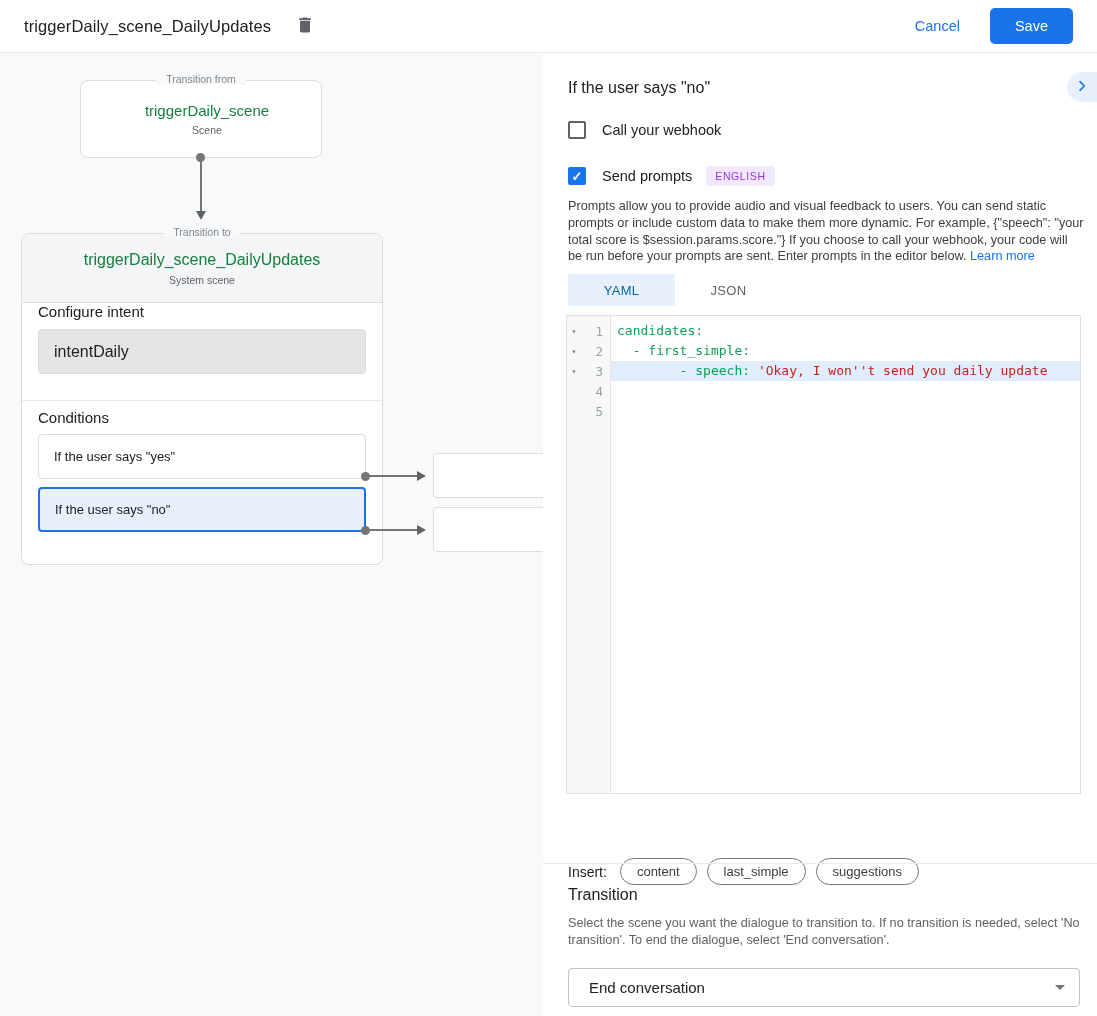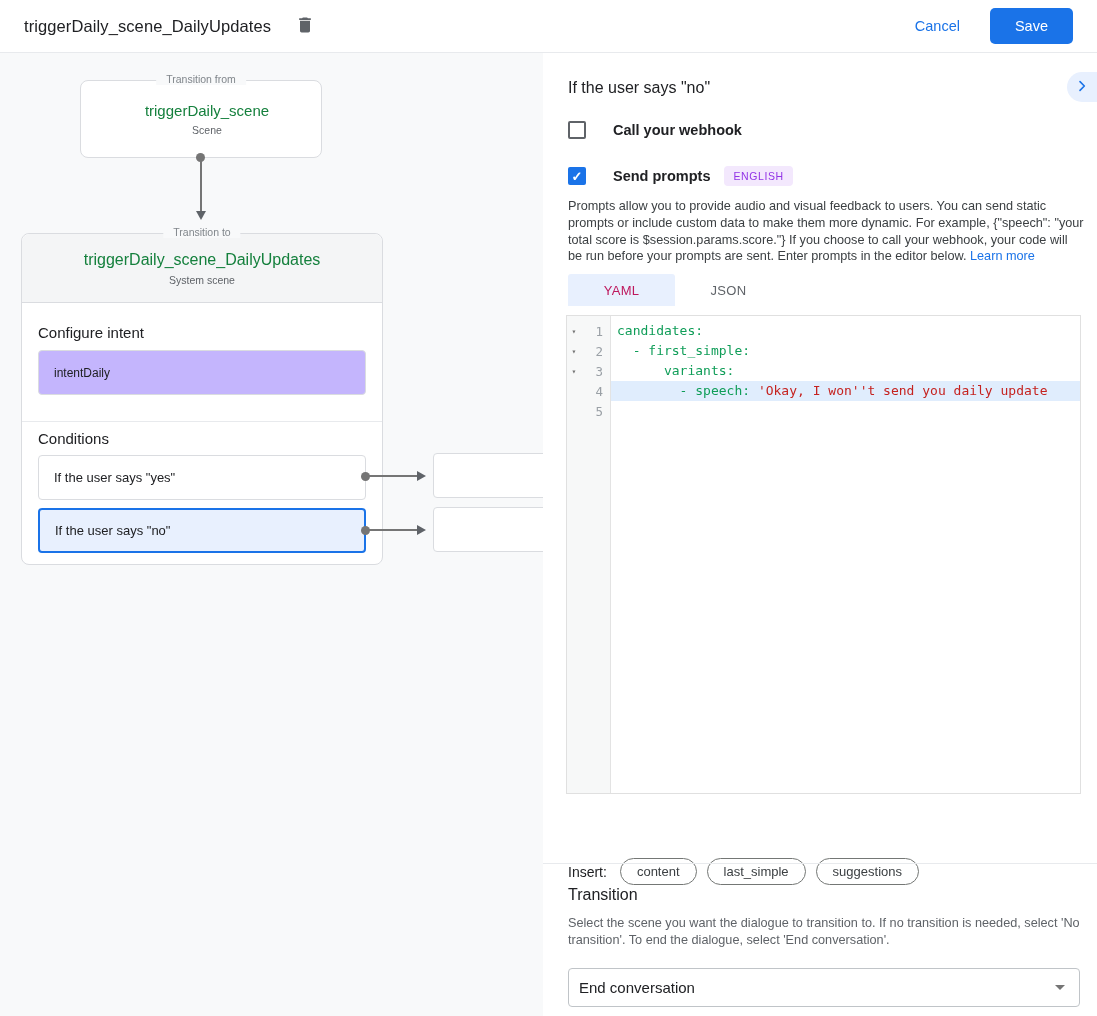--- a/index.html
+++ b/index.html
@@ -33,54 +33,54 @@
   .arrow-down { position:absolute; width:0; height:0; border-left:5px solid transparent; border-right:5px solid transparent; border-top:9px solid #5f6368; }
   .arrow-right { position:absolute; width:0; height:0; border-top:5px solid transparent; border-bottom:5px solid transparent; border-left:9px solid #5f6368; }
 
   .to-card { position:absolute; left:21px; top:180px; width:362px; height:332px; background:#fff;
              border:1px solid #dadce0; border-radius:8px; }
   .to-card-header { height:69px; background:#f4f5f6; border-bottom:1px solid #dadce0; border-radius:8px 8px 0 0;
                     display:flex; flex-direction:column; align-items:center; justify-content:center; }
   .to-card-header .node-title { font-size:16px; }
   .to-card-body { padding:0 16px; }
   .section-label { font-size:15px; color:#202124; }
-  .intent-label { margin-top:21px; }
+  .intent-label { }
   .intent-box { margin-top:9px; height:45px; border:1px solid #dadce0; border-radius:4px; display:flex; align-items:center;
-                padding:0 15px; font-size:12px; color:#202124; background:#c4b5fd; }
+                padding:0 15px; font-size:16px; color:#202124; background:#e5e5e5; }
   .card-divider { border-top:1px solid #e8eaed; margin:26px -16px 0 -16px; }
   .conditions-label { margin-top:8px; }
   .cond-row { margin-top:8px; height:45px; border:1px solid #dadce0; border-radius:4px; display:flex; align-items:center;
               padding:0 15px; font-size:13px; color:#202124; background:#fff; cursor:pointer; }
   .cond-row.selected { background:#e8f0fe; border:2px solid #1a73e8; }
 
   .target-box { position:absolute; background:#fff; border:1px solid #dadce0; border-radius:4px; width:130px; height:45px; }
 
   
   .panel { position:absolute; left:543px; top:53px; width:554px; height:963px; background:#fff; }
   .panel-title { position:absolute; left:25px; top:26px; font-size:16px; color:#202124; }
   .collapse-btn { position:absolute; right:0; top:19px; width:30px; height:30px; background:#e8f0fe;
                   border:none; border-radius:15px 0 0 15px; display:flex; align-items:center; justify-content:center; cursor:pointer; }
 
   .chk-row { position:absolute; left:25px; display:flex; align-items:center; cursor:pointer; }
   .chk-row.webhook { top:68px; }
   .chk-row.prompts { top:113px; }
   .checkbox { width:18px; height:18px; border:2px solid #5f6368; border-radius:2px; background:#fff; flex:none; }
   .checkbox.checked { border:none; background:#1a73e8; color:#fff; display:flex; align-items:center; justify-content:center;
                       font-size:13px; font-weight:bold; }
-  .chk-label { margin-left:27px; font-size:14.5px; font-weight:700; color:#202124; }
+  .chk-label { margin-left:16px; font-size:14.5px; font-weight:400; color:#202124; }
   .lang-badge { margin-left:14px; background:#f3e8fd; color:#9334e6; font-size:10.5px; font-weight:500;
                 letter-spacing:.6px; padding:4px 9px; border-radius:4px; }
 
   .desc { position:absolute; left:25px; top:145px; width:516px; font-size:12.7px; line-height:16.8px; color:#3c4043; }
   .link { color:#1a73e8; text-decoration:none; cursor:pointer; }
 
   .tabs { position:absolute; left:25px; top:221px; display:flex; }
   .tab { width:107px; height:32px; display:flex; align-items:center; justify-content:center; font-size:13px; font-weight:500;
          letter-spacing:.3px; color:#5f6368; cursor:pointer; border-radius:3px 3px 0 0; }
-  .tab.active { background:#e8f0fe; color:#be185d; }
+  .tab.active { background:#e8f0fe; color:#0369a1; }
 
   .editor { position:absolute; left:23px; top:262px; width:515px; height:479px; border:1px solid #e0e0e0;
             background:#fff; display:flex; font-family:"DejaVu Sans Mono", monospace; font-size:13px; overflow:hidden; }
   .gutter { width:44px; background:#f7f8f8; border-right:1px solid #e3e3e3; padding-top:5px; flex:none; }
   .gutter-row { height:20px; display:flex; align-items:center; }
   .fold { width:14px; text-align:center; font-size:8px; color:#757575; cursor:pointer; }
   .lnum { flex:1; text-align:right; padding-right:7px; color:#9aa0a6; font-size:12.5px; }
   .code { flex:1; padding-top:5px; overflow:hidden; cursor:text; }
   .code-line { height:20px; line-height:20px; padding-left:6px; white-space:pre; overflow:hidden; }
   .code-line.hl { background:#e0edfd; }
@@ -90,21 +90,21 @@
   .insert-row { position:absolute; left:25px; top:757px; display:flex; align-items:center;margin-top:48px; }
   .insert-label { font-size:14px; color:#202124; margin-right:13px; }
   .pill { height:27px; display:inline-flex; align-items:center; padding:0 16px; border:1px solid #747775; border-radius:15px;
           background:#fff; font-size:13px; color:#3c4043; margin-right:10px; cursor:pointer; font-family:inherit; }
 
   .panel-divider { position:absolute; left:0; top:810px; width:554px; border-top:1px solid #e8eaed; }
 
   .trans-heading { position:absolute; left:25px; top:833px; font-size:16px; color:#202124; }
   .trans-desc { position:absolute; left:25px; top:862px; width:518px; font-size:12.7px; line-height:16.8px; color:#5f6368; }
   .select-box { position:absolute; left:25px; top:915px; width:512px; height:39px; border:1px solid #c0c4c8; border-radius:4px;
-                background:#fff; display:flex; align-items:center; padding:0 10px; font-size:15px; color:#202124; cursor:pointer; }
+                background:#fff; display:flex; align-items:center; padding:0 20px; font-size:15px; color:#202124; cursor:pointer; }
   .select-caret { position:absolute; right:14px; width:0; height:0; border-left:5px solid transparent;
                   border-right:5px solid transparent; border-top:5px solid #757575; }
 </style>
 </head>
 <body>
 
 <div id="app">
 
   <div class="topbar">
     <span class="topbar-title">triggerDaily_scene_DailyUpdates</span>
@@ -210,21 +210,20 @@
           <span class="lnum">4</span>
         </div>
         <div class="gutter-row">
           <span class="fold"></span>
           <span class="lnum">5</span>
         </div>
       </div>
       <div class="code">
         <div class="code-line"><span class="tok-key">candidates:</span></div>
         <div class="code-line"><span class="tok-key">  - first_simple:</span></div>
-        <div class="code-line"><span class="tok-key">      variants:</span></div>
         <div class="code-line hl"><span class="tok-key">        - speech: </span><span class="tok-str">'Okay, I won''t send you daily update</span></div>
         <div class="code-line"></div>
       </div>
     </div>
 
     <div class="insert-row">
       <span class="insert-label">Insert:</span>
       <button class="pill">content</button>
       <button class="pill">last_simple</button>
       <button class="pill">suggestions</button>

